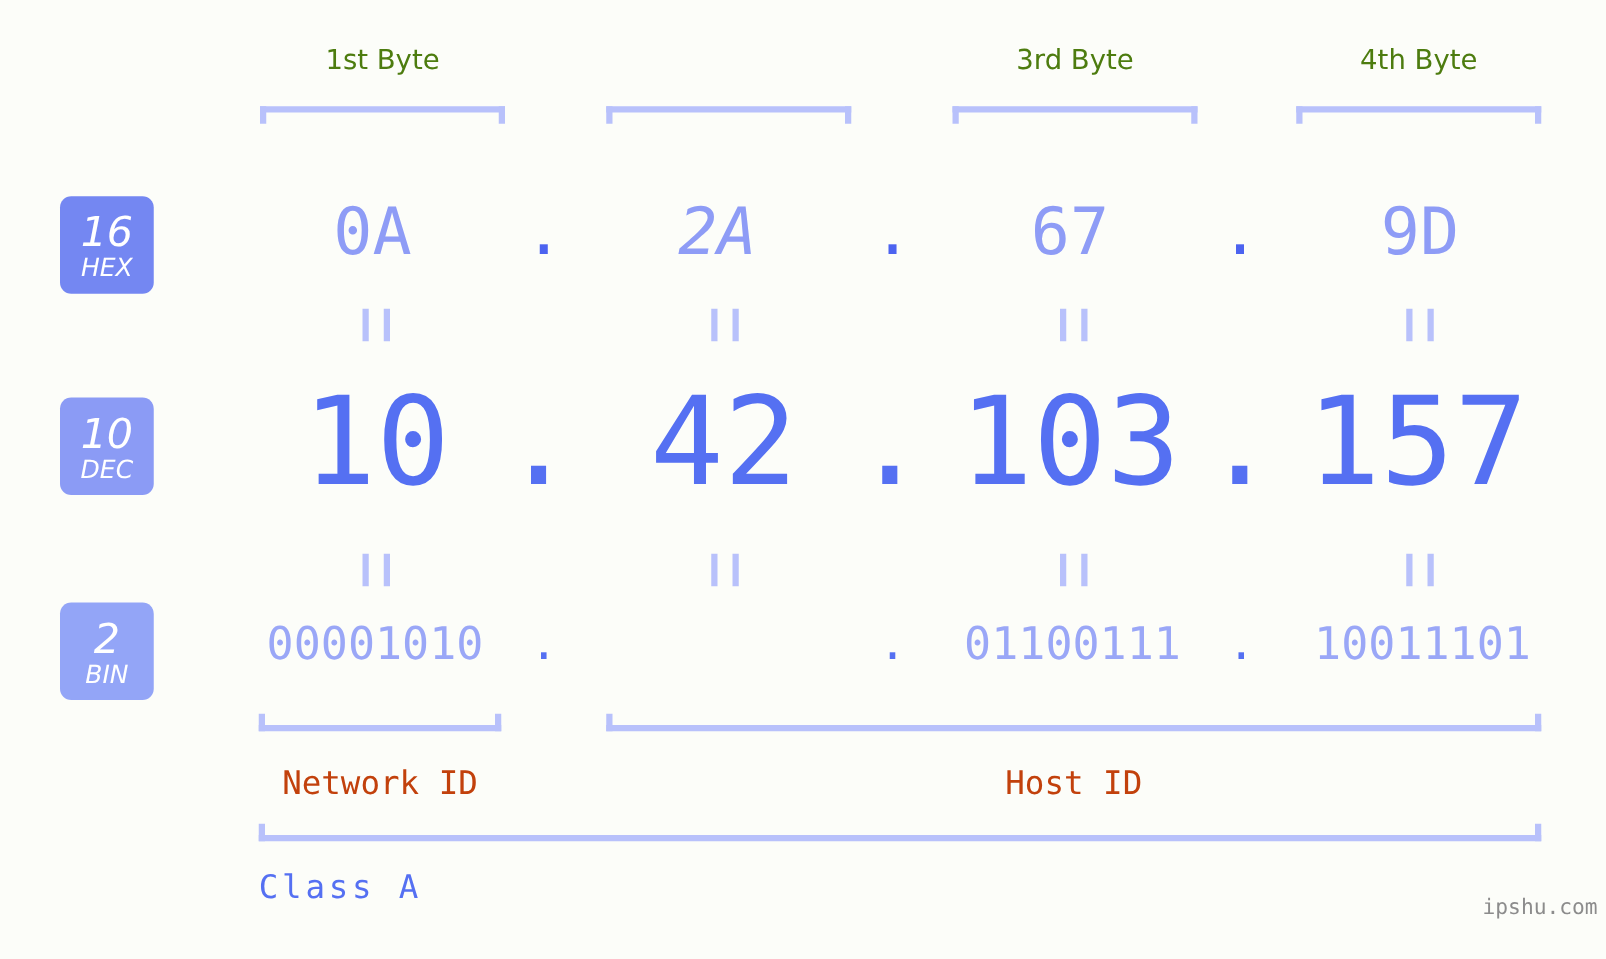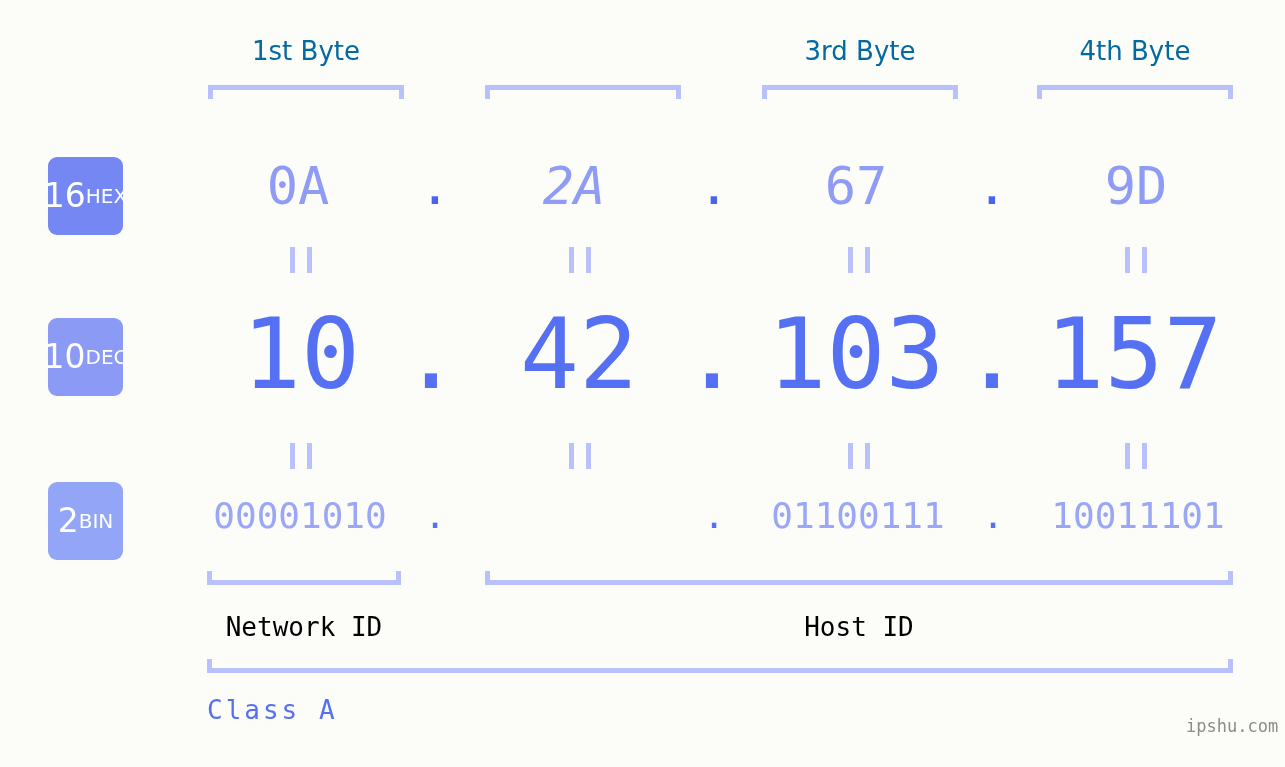--- a/index.html
+++ b/index.html
@@ -18,22 +18,22 @@
     width: 1285px;
     height: 767px;
   }
 
   
   .abs { position: absolute; }
 
   
   .byte-label {
     font-family: "DejaVu Sans", sans-serif;
-    font-size: 26px;
-    color: #0369a1;
+    font-size: 22px;
+    color: #4d7c0f;
     text-align: center;
     letter-spacing: 0px;
     white-space: nowrap;
   }
 
   
   .bracket-down {
     border-top: 5px solid #b8c1fb;
     border-left: 5px solid #b8c1fb;
     border-right: 5px solid #b8c1fb;
@@ -48,25 +48,26 @@
     box-sizing: border-box;
   }
 
   
   .badge {
     width: 75px;
     height: 78px;
     border-radius: 9px;
     color: #ffffff;
     display: flex;
-    flex-direction: row;
+    flex-direction: column;
     align-items: center;
     justify-content: center;
     font-family: "DejaVu Sans", sans-serif;
     line-height: 1;
+    font-style: italic;
   }
   .badge .num { font-size: 33px; margin-bottom: 2px; }
   .badge .nm  { font-size: 20px; }
 
   
   .hex-val {
     font-size: 52px;
     color: #8e9cf6;
     text-align: center;
     white-space: nowrap;
@@ -115,21 +116,21 @@
   .eqsign i {
     display: block;
     width: 5px;
     height: 26px;
     background: #b8c1fb;
   }
 
   
   .id-label {
     font-size: 26px;
-    color: #000000;
+    color: #c2410c;
     text-align: center;
     white-space: nowrap;
     line-height: 1;
   }
   .class-label {
     font-size: 26px;
     color: #5570f2;
     text-align: left;
     white-space: nowrap;
     line-height: 1;

